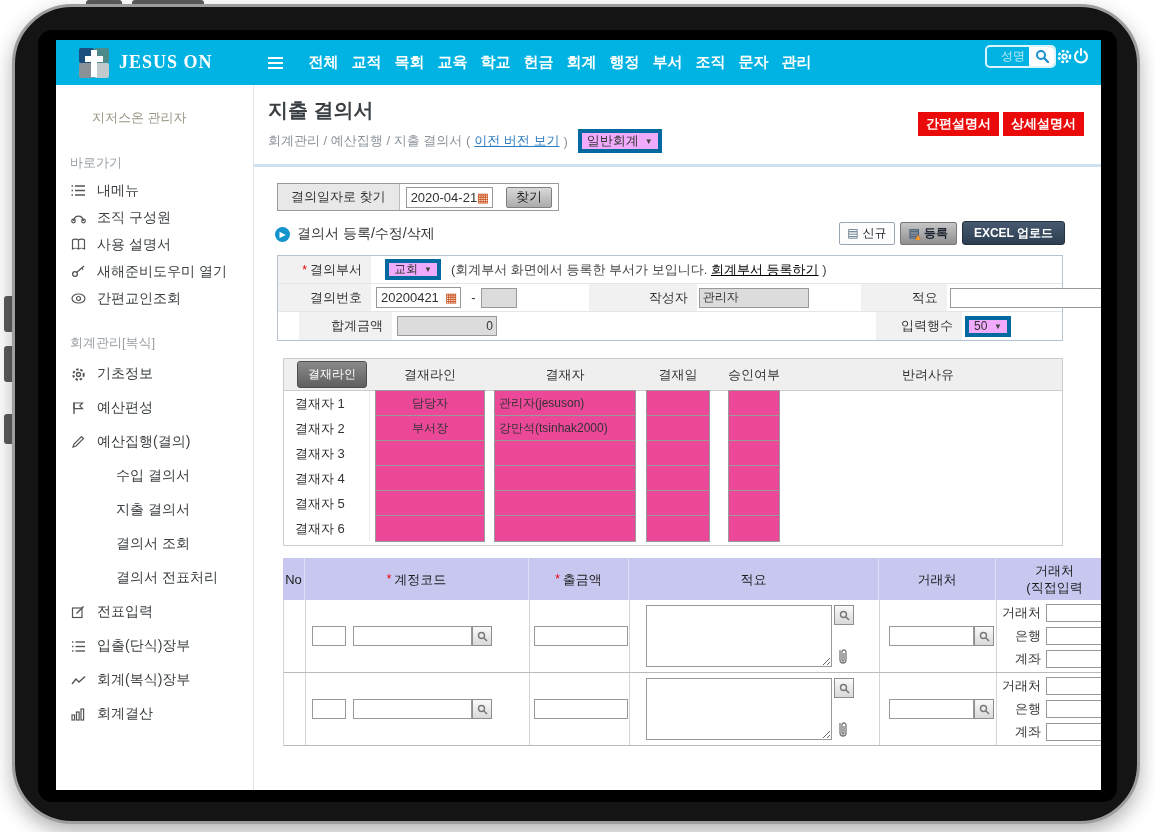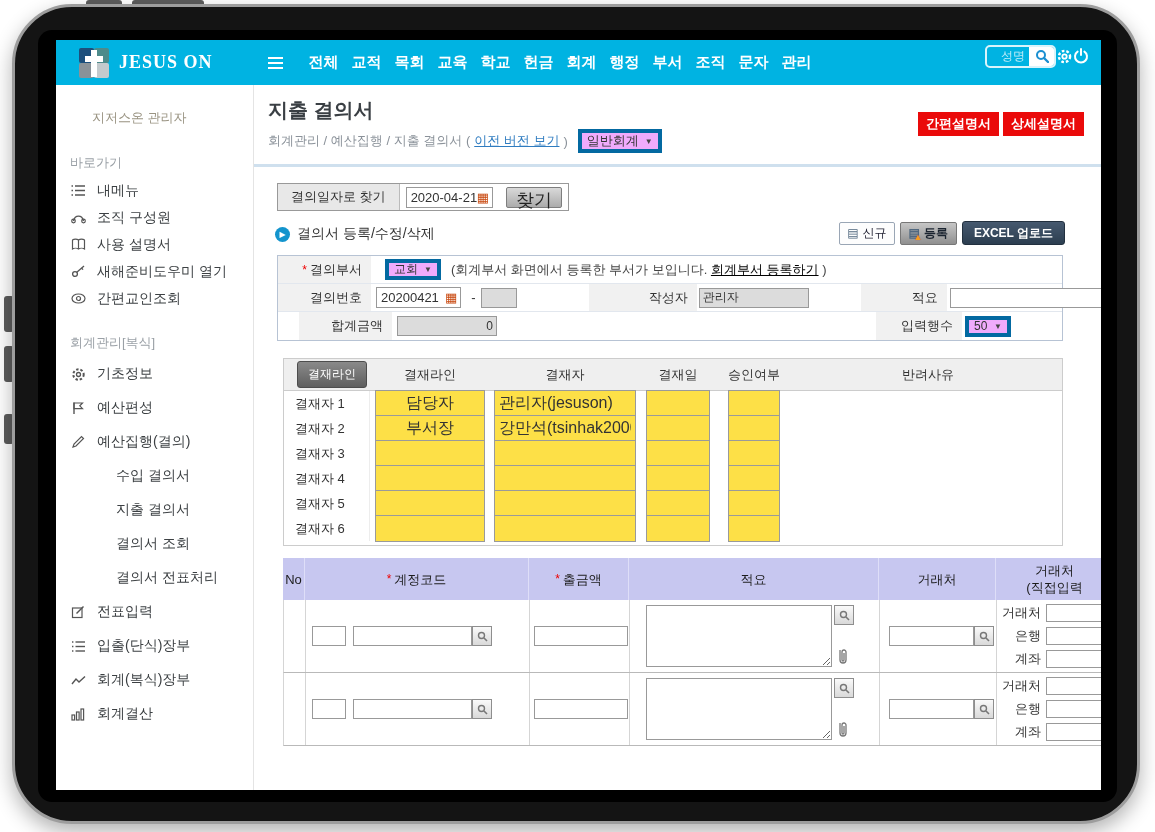--- a/index.html
+++ b/index.html
@@ -59,21 +59,21 @@
   .help-btns .red-btn { background:#ea0a0a; color:#fff; font-size:13px; font-weight:bold; border:0;
                         padding:3px 8px; cursor:pointer; }
   .divider { position:absolute; left:0; top:79px; width:847px; height:3px; background:#cfe0ee; }
 
   
   .search-row { position:absolute; left:23px; top:98px; height:28px; display:flex; align-items:center; border:1px solid #999; background:#fff; }
   .sr-label { background:#e8e8e8; height:100%; display:flex; align-items:center; padding:0 13px; font-size:13px; color:#333; border-right:1px solid #bbb; }
   .date-wrap { display:flex; align-items:center; border:1px solid #999; height:21px; margin:0 5px 0 6px; padding-right:3px; background:#fff; }
   .date-wrap input { width:70px; border:0; font-size:13px; color:#333; outline:none; padding-left:4px; font-family:"Liberation Sans",sans-serif; }
   .cal-ic { color:#c9480e; font-size:13px; line-height:1; cursor:pointer; }
-  .find-btn { margin:0 6px 0 8px; height:21px; padding:0 9px; font-size:18px; color:#222;
+  .find-btn { margin:0 6px 0 8px; height:21px; padding:0 9px; font-size:13px; color:#222;
               background:linear-gradient(#d9d9d9,#ababab); border:1px solid #7e7e7e; border-radius:2px; cursor:pointer; }
 
   
   .section-row { position:absolute; left:21px; top:140px; display:flex; align-items:center; gap:7px; }
   .bullet { width:15px; height:15px; border-radius:50%; background:#1394cd; color:#fff; font-size:8px;
             display:flex; align-items:center; justify-content:center; }
   .section-title { font-size:14px; color:#333; }
   .act-btns { position:absolute; top:136px; right:36px; display:flex; gap:5px; align-items:center; }
   .btn-new { height:23px; background:#fdfdfd; border:1px solid #9aa6b5; border-radius:2px; font-size:12px; color:#223;
              display:flex; align-items:center; gap:4px; padding:0 7px; cursor:pointer; }
@@ -98,21 +98,21 @@
 
   
   .appr { position:absolute; left:29px; top:273px; width:780px; border:1px solid #ccc; background:#fff; }
   .appr-head { display:flex; align-items:center; background:#efefef; border-bottom:1px solid #ccc; height:32px; }
   .ah { font-size:13px; color:#333; text-align:center; flex:none; }
   .line-btn { margin-left:10px; background:linear-gradient(#8a8a8a,#5f5f5f); color:#fff; font-size:12px;
               border:1px solid #4d4d4d; border-radius:3px; padding:4px 10px; cursor:pointer; }
   .appr-row { display:flex; align-items:center; height:25px; }
   .ar-label { width:86px; height:100%; display:flex; align-items:center; padding-left:11px; font-size:13px; color:#333;
               border-right:1px solid #ededed; flex:none; }
-  .g-input { background:#fde047; border:1px solid #9a9a9a; height:27px; font-size:16px; color:#333; padding:0 4px;
+  .g-input { background:#ec4899; border:1px solid #9a9a9a; height:27px; font-size:12px; color:#333; padding:0 4px;
              outline:none; font-family:"Liberation Sans",sans-serif; }
   .cell { flex:none; display:flex; justify-content:center; }
 
   
   .detail { position:absolute; left:29px; top:473px; width:830px; font-size:13px; }
   .d-head { display:flex; background:#c7c7f0; height:42px; }
   .dh { display:flex; flex-direction:column; align-items:center; justify-content:center; color:#1c1c1c;
         border-right:1px solid #dedef8; flex:none; line-height:17px; }
   .d-row { display:flex; height:73px; border-bottom:1px solid #b9b9b9; border-left:1px solid #d5d5d5; background:#fff; }
   .dc { border-right:1px solid #d5d5d5; flex:none; position:relative; }

